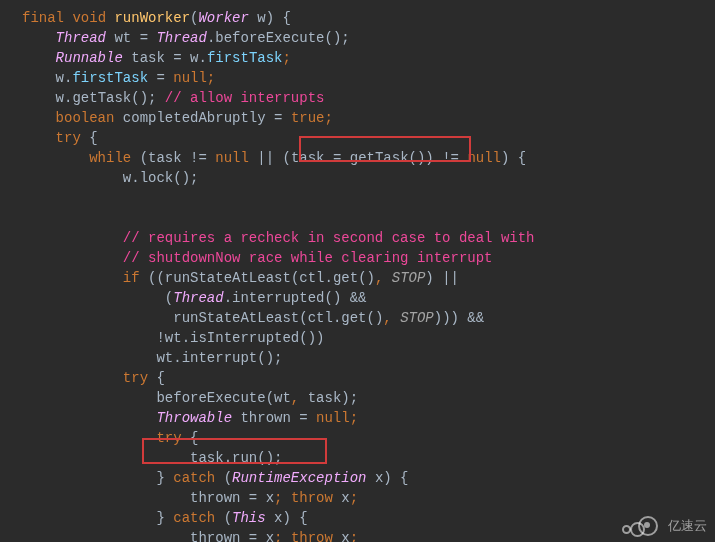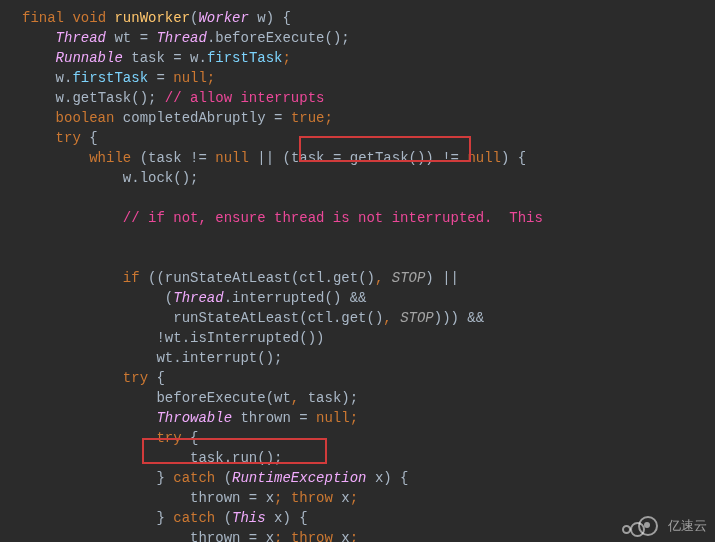--- a/index.html
+++ b/index.html
@@ -71,23 +71,23 @@
 <div class="line"><span class="kw">final </span><span class="kw">void </span><span class="fn">runWorker</span><span class="paren">(</span><span class="type">Worker </span><span class="id">w</span><span class="paren">) {</span></div>
 <div class="line"><span>    </span><span class="type">Thread </span><span class="id">wt </span><span class="op">= </span><span class="type">Thread</span><span class="dot">.</span><span class="id">beforeExecute</span><span class="id">();</span></div>
 <div class="line"><span>    </span><span class="type">Runnable </span><span class="id">task </span><span class="op">= </span><span class="id">w</span><span class="dot">.</span><span class="field">firstTask</span><span class="semi">;</span></div>
 <div class="line"><span>    </span><span class="id">w</span><span class="dot">.</span><span class="field">firstTask </span><span class="op">= </span><span class="kw">null</span><span class="semi">;</span></div>
 <div class="line"><span>    </span><span class="id">w</span><span class="dot">.</span><span class="id">getTask</span><span class="id">(); </span><span class="comment">// allow interrupts</span></div>
 <div class="line"><span>    </span><span class="kw">boolean </span><span class="id">completedAbruptly </span><span class="op">= </span><span class="kw">true</span><span class="semi">;</span></div>
 <div class="line"><span>    </span><span class="kw">try </span><span class="brace">{</span></div>
 <div class="line"><span>        </span><span class="kw">while </span><span class="id">(task </span><span class="op">!= </span><span class="kw">null </span><span class="op">|| </span><span class="id">(task </span><span class="op">= </span><span class="id">getTask</span><span class="id">()) </span><span class="op">!= </span><span class="kw">null</span><span class="id">) {</span></div>
 <div class="line"><span>            </span><span class="id">w</span><span class="dot">.</span><span class="id">lock</span><span class="id">();</span></div>
 <div class="line"><span>            </span></div>
-<div class="line"><span>            </span><span class="comment">// if not, ensure thread is not interrupted.  This</span></div>
 <div class="line"><span>            </span></div>
-<div class="line"><span>            </span></div>
+<div class="line"><span>            </span><span class="comment">// requires a recheck in second case to deal with</span></div>
+<div class="line"><span>            </span><span class="comment">// shutdownNow race while clearing interrupt</span></div>
 <div class="line"><span>            </span><span class="kw">if </span><span class="id">((</span><span class="id">runStateAtLeast</span><span class="id">(ctl</span><span class="dot">.</span><span class="id">get</span><span class="id">()</span><span class="semi">, </span><span class="const">STOP</span><span class="id">) </span><span class="op">||</span></div>
 <div class="line"><span>                 </span><span class="id">(</span><span class="type">Thread</span><span class="dot">.</span><span class="id">interrupted</span><span class="id">() </span><span class="op">&amp;&amp;</span></div>
 <div class="line"><span>                  </span><span class="id">runStateAtLeast</span><span class="id">(ctl</span><span class="dot">.</span><span class="id">get</span><span class="id">()</span><span class="semi">, </span><span class="const">STOP</span><span class="id">))) </span><span class="op">&amp;&amp;</span></div>
 <div class="line"><span>                </span><span class="op">!</span><span class="id">wt</span><span class="dot">.</span><span class="id">isInterrupted</span><span class="id">())</span></div>
 <div class="line"><span>                </span><span class="id">wt</span><span class="dot">.</span><span class="id">interrupt</span><span class="id">();</span></div>
 <div class="line"><span>            </span><span class="kw">try </span><span class="brace">{</span></div>
 <div class="line"><span>                </span><span class="id">beforeExecute</span><span class="id">(wt</span><span class="semi">, </span><span class="id">task);</span></div>
 <div class="line"><span>                </span><span class="type">Throwable </span><span class="id">thrown </span><span class="op">= </span><span class="kw">null</span><span class="semi">;</span></div>
 <div class="line"><span>                </span><span class="kw">try </span><span class="brace">{</span></div>
 <div class="line"><span>                    </span><span class="id">task</span><span class="dot">.</span><span class="id">run</span><span class="id">();</span></div>

